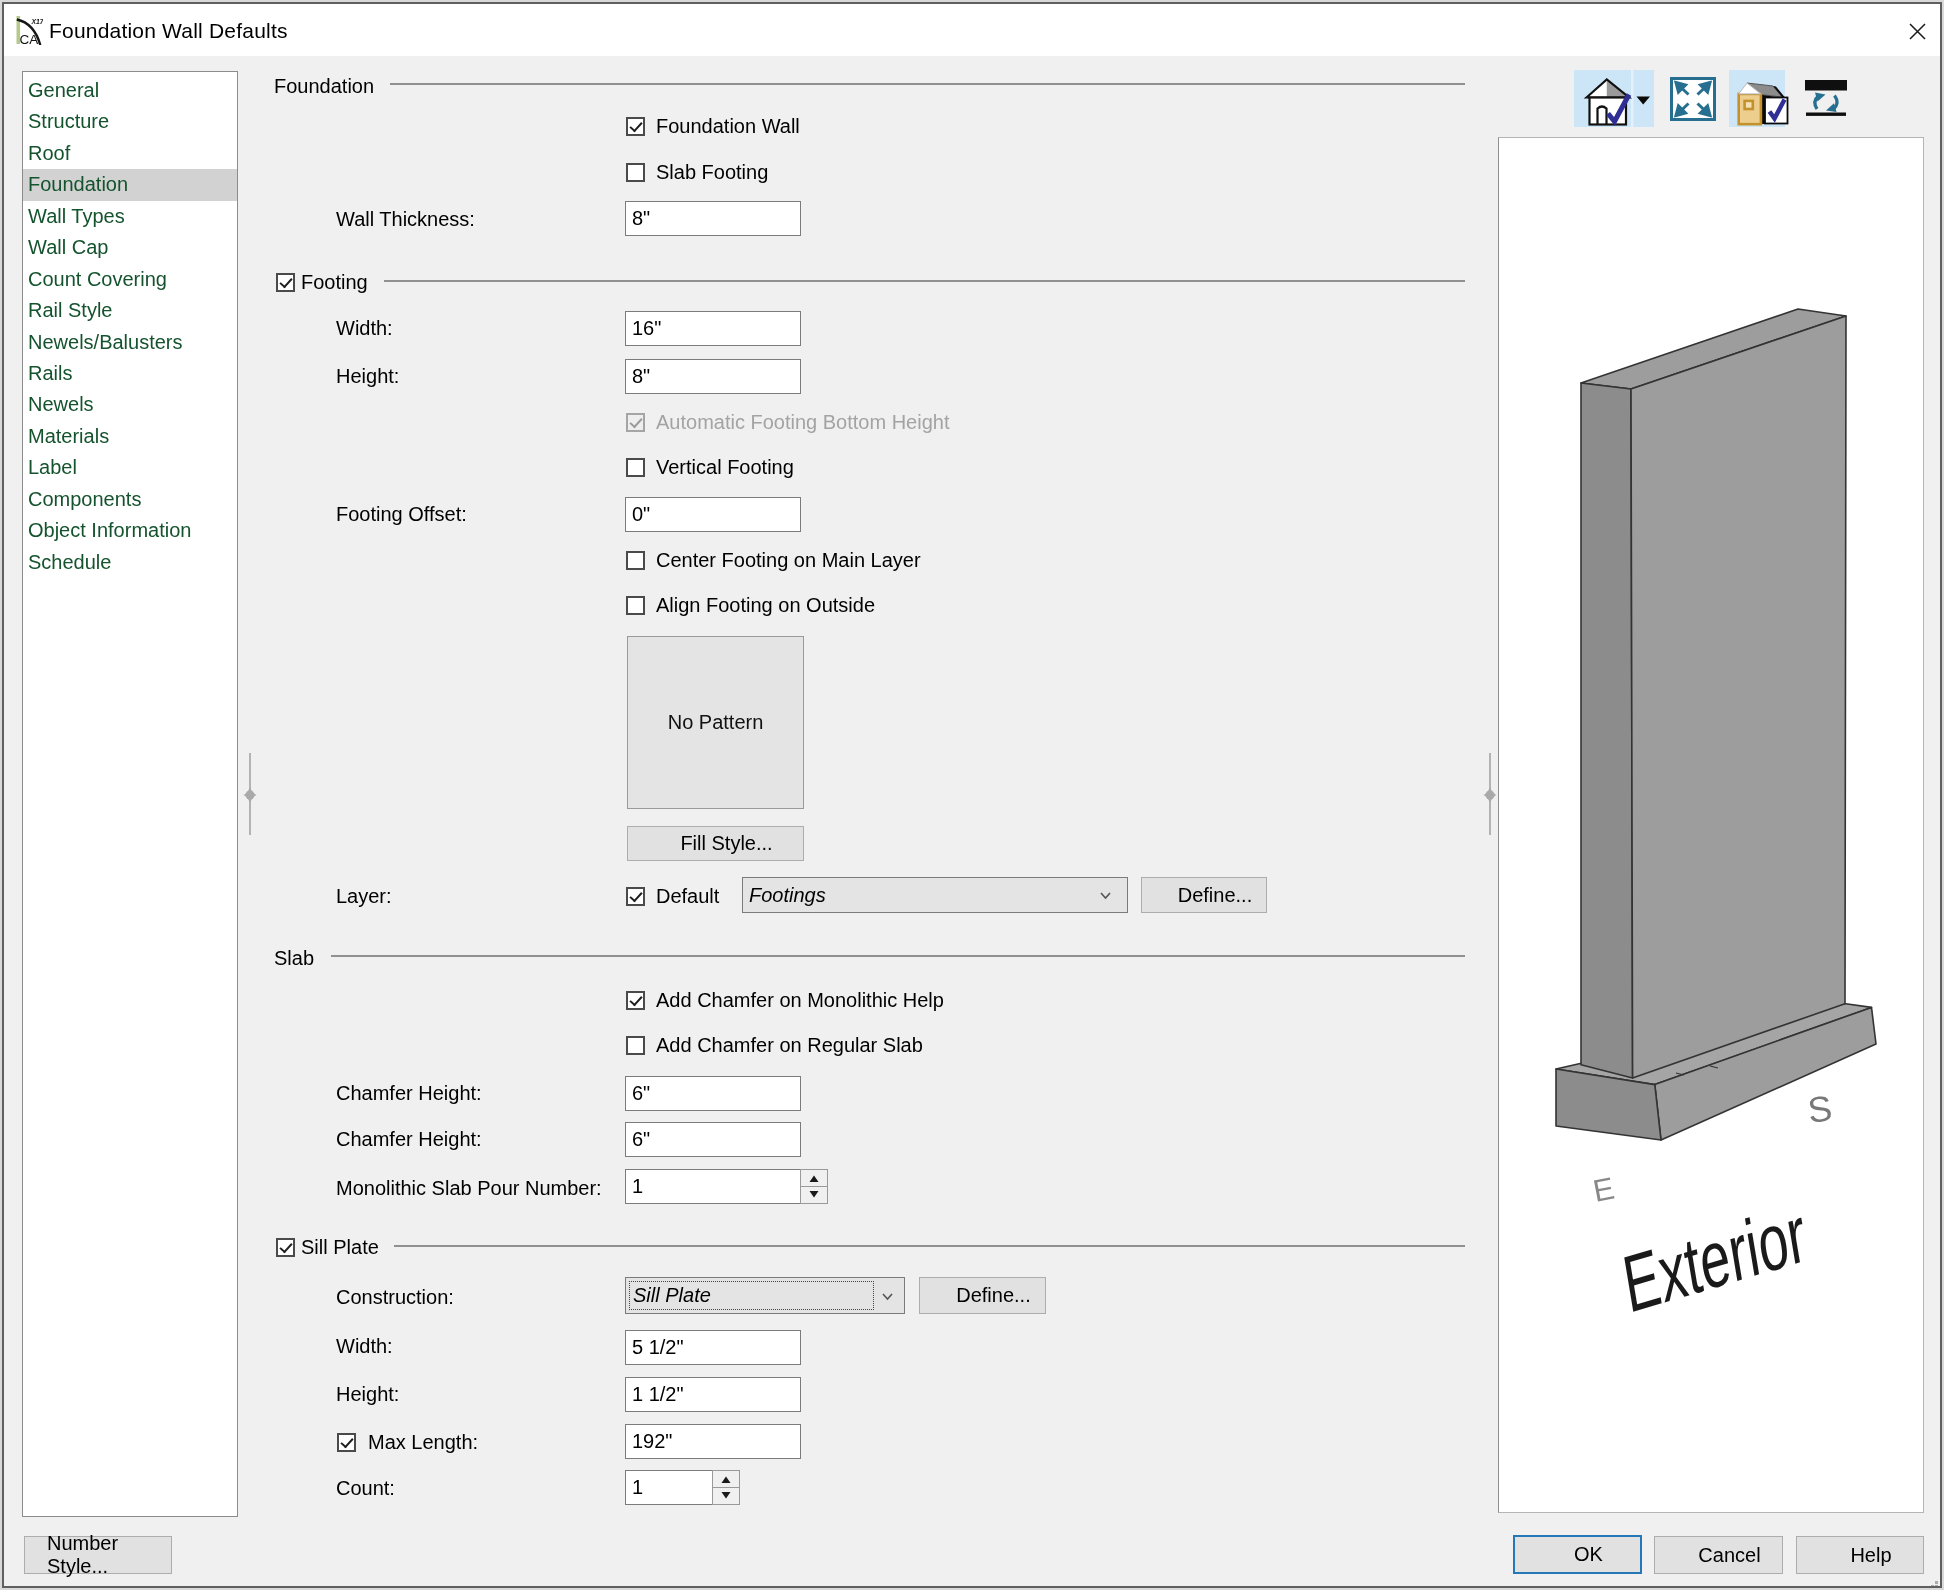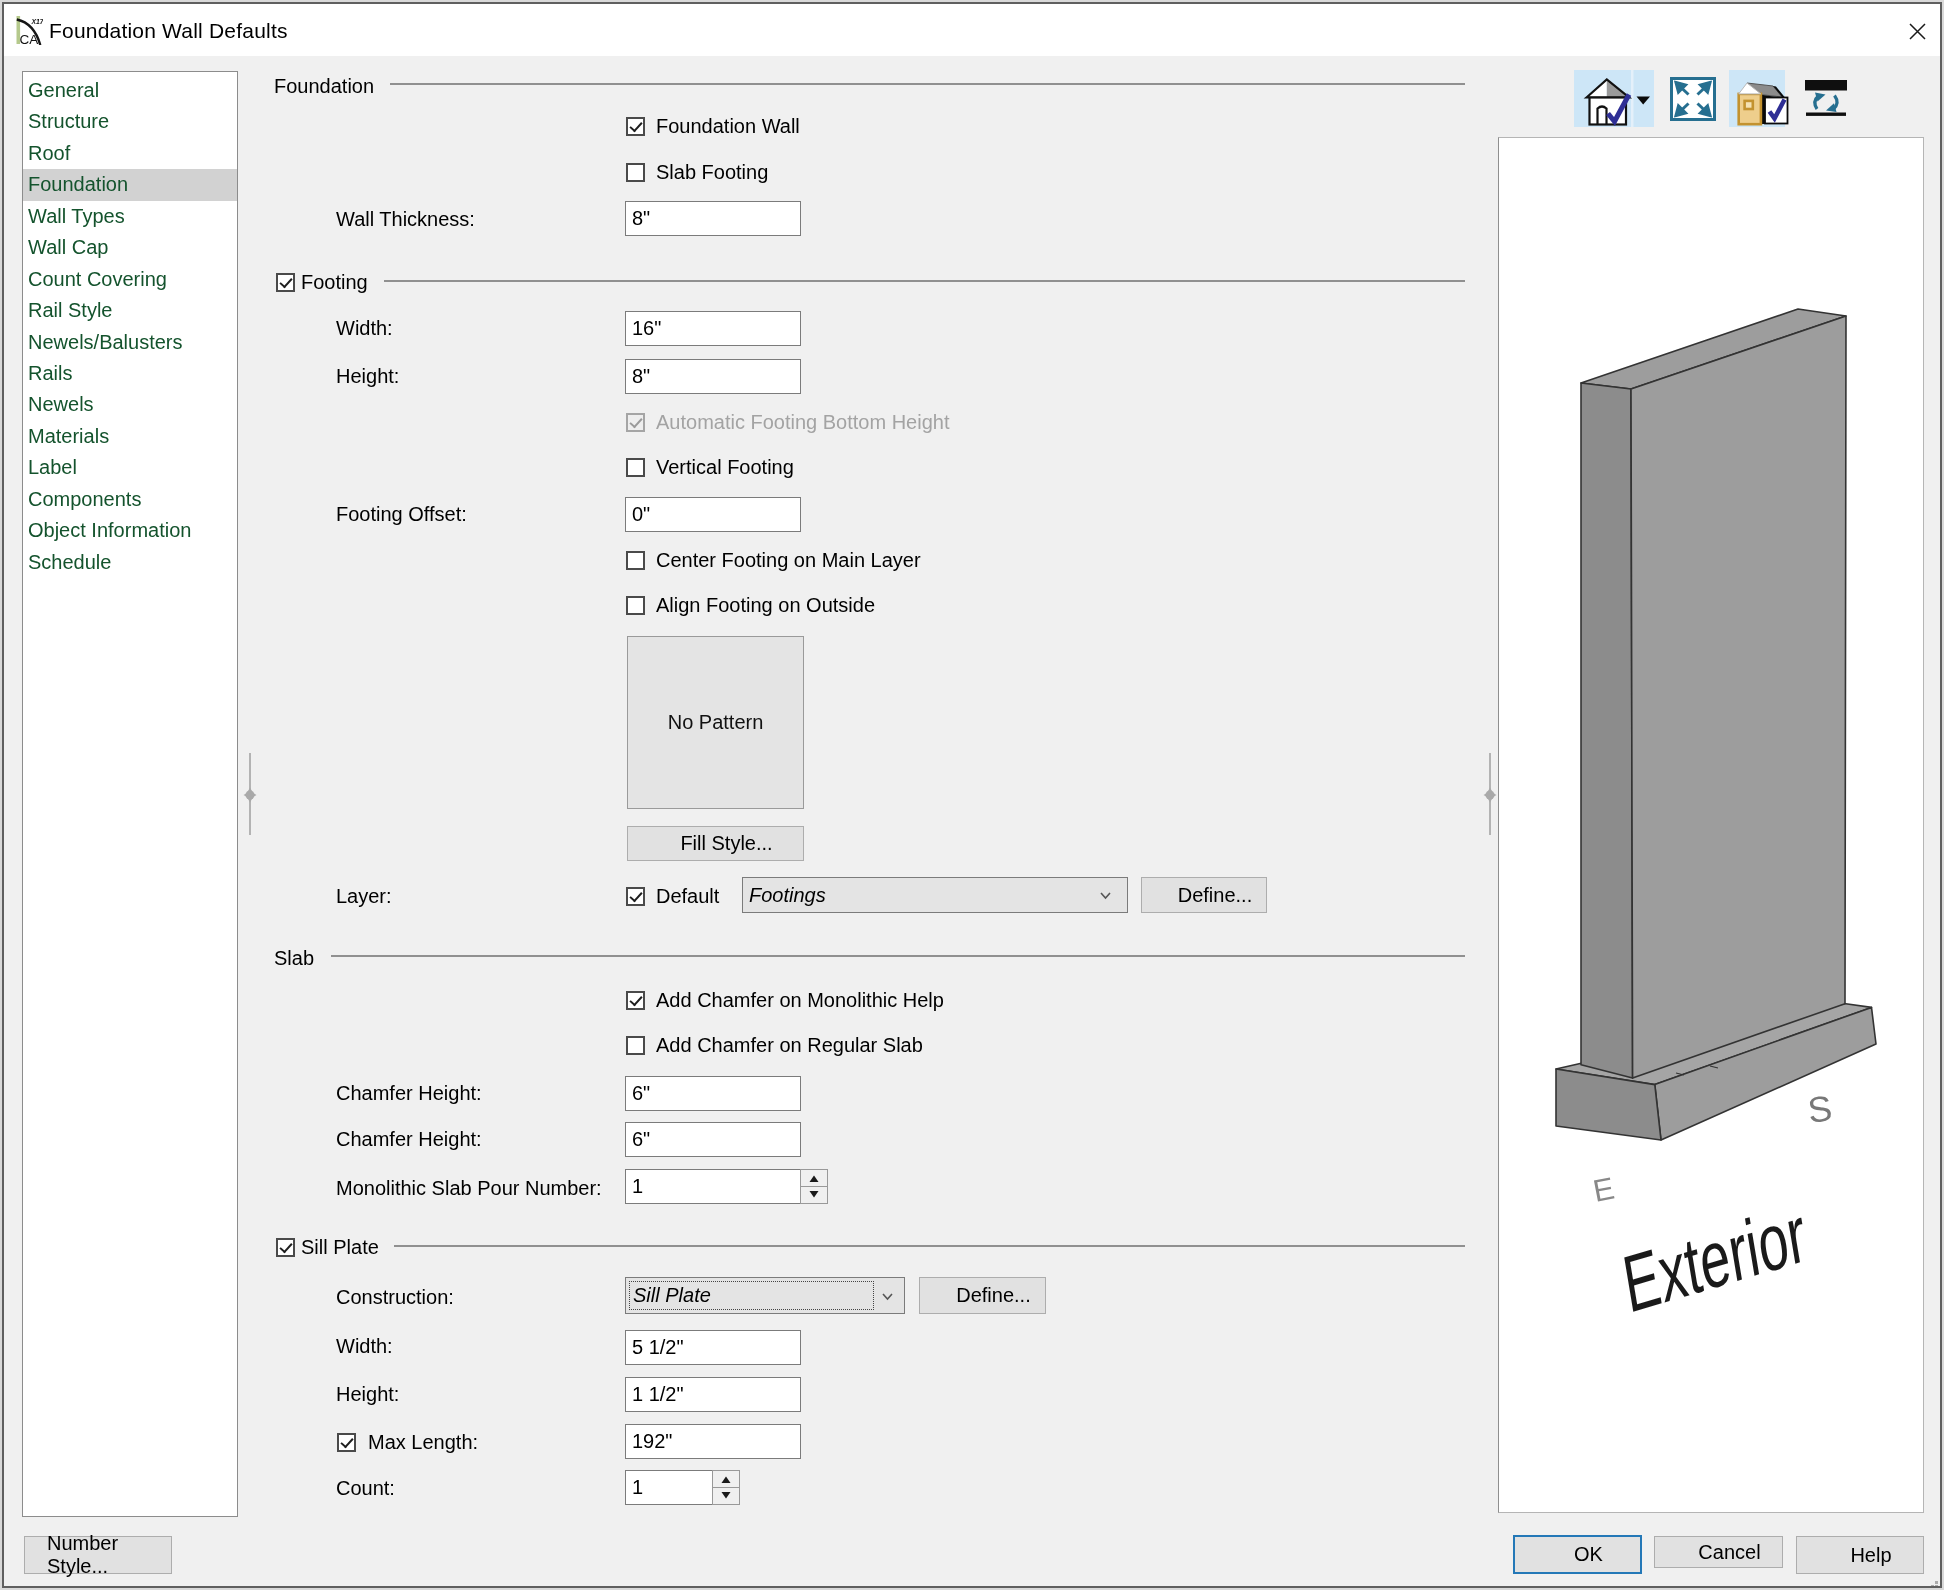--- a/index.html
+++ b/index.html
@@ -162,21 +162,21 @@
     <circle cx="7" cy="8" r="4.5" fill="#a9a9a9"></circle>
     <path d="M7 0.5 L9.5 5 L4.5 5 Z M7 15.5 L9.5 11 L4.5 11 Z M0.5 8 L5 5.5 L5 10.5 Z M13.5 8 L9 5.5 L9 10.5 Z" fill="#a9a9a9"></path>
   </svg>
   <svg style="position:absolute;left:1483px;top:787px" width="14" height="16" viewBox="0 0 14 16">
     <circle cx="7" cy="8" r="4.5" fill="#a9a9a9"></circle>
     <path d="M7 0.5 L9.5 5 L4.5 5 Z M7 15.5 L9.5 11 L4.5 11 Z M0.5 8 L5 5.5 L5 10.5 Z M13.5 8 L9 5.5 L9 10.5 Z" fill="#a9a9a9"></path>
   </svg>
 
   <div class="btn" style="left:24px;top:1536px;width:148px;height:38px">Number Style...</div>
   <div class="btn" style="left:1513px;top:1535px;width:129px;height:39px;border:2px solid #2478b7">OK</div>
-  <div class="btn" style="left:1654px;top:1536px;width:129px;height:32px">Cancel</div>
+  <div class="btn" style="left:1654px;top:1536px;width:129px;height:38px">Cancel</div>
   <div class="btn" style="left:1796px;top:1536px;width:128px;height:38px">Help</div>
 
   <svg style="position:absolute;left:1574px;top:70px" width="80" height="57" viewBox="0 0 80 57">
     <rect x="0" y="0" width="80" height="57" fill="#cde6f7"></rect>
     <rect x="57" y="0" width="2.5" height="57" fill="#e4f0fa"></rect>
     <polygon points="12.5,27.5 32.8,9.5 32.8,27.5" fill="#ffffff"></polygon>
     <polygon points="32.8,9.5 55,27.5 32.8,27.5" fill="#9a9a9a"></polygon>
     <polygon points="12.5,27.5 32.8,9.5 55,27.5" fill="none" stroke="#111" stroke-width="2.2"></polygon>
     <rect x="15.5" y="27.5" width="36.5" height="27" fill="#ffffff" stroke="#111" stroke-width="2.2"></rect>
     <path d="M23.5 54.5 L23.5 38.5 Q28 34.5 32.5 38.5 L32.5 54.5" fill="none" stroke="#111" stroke-width="2.2"></path>

